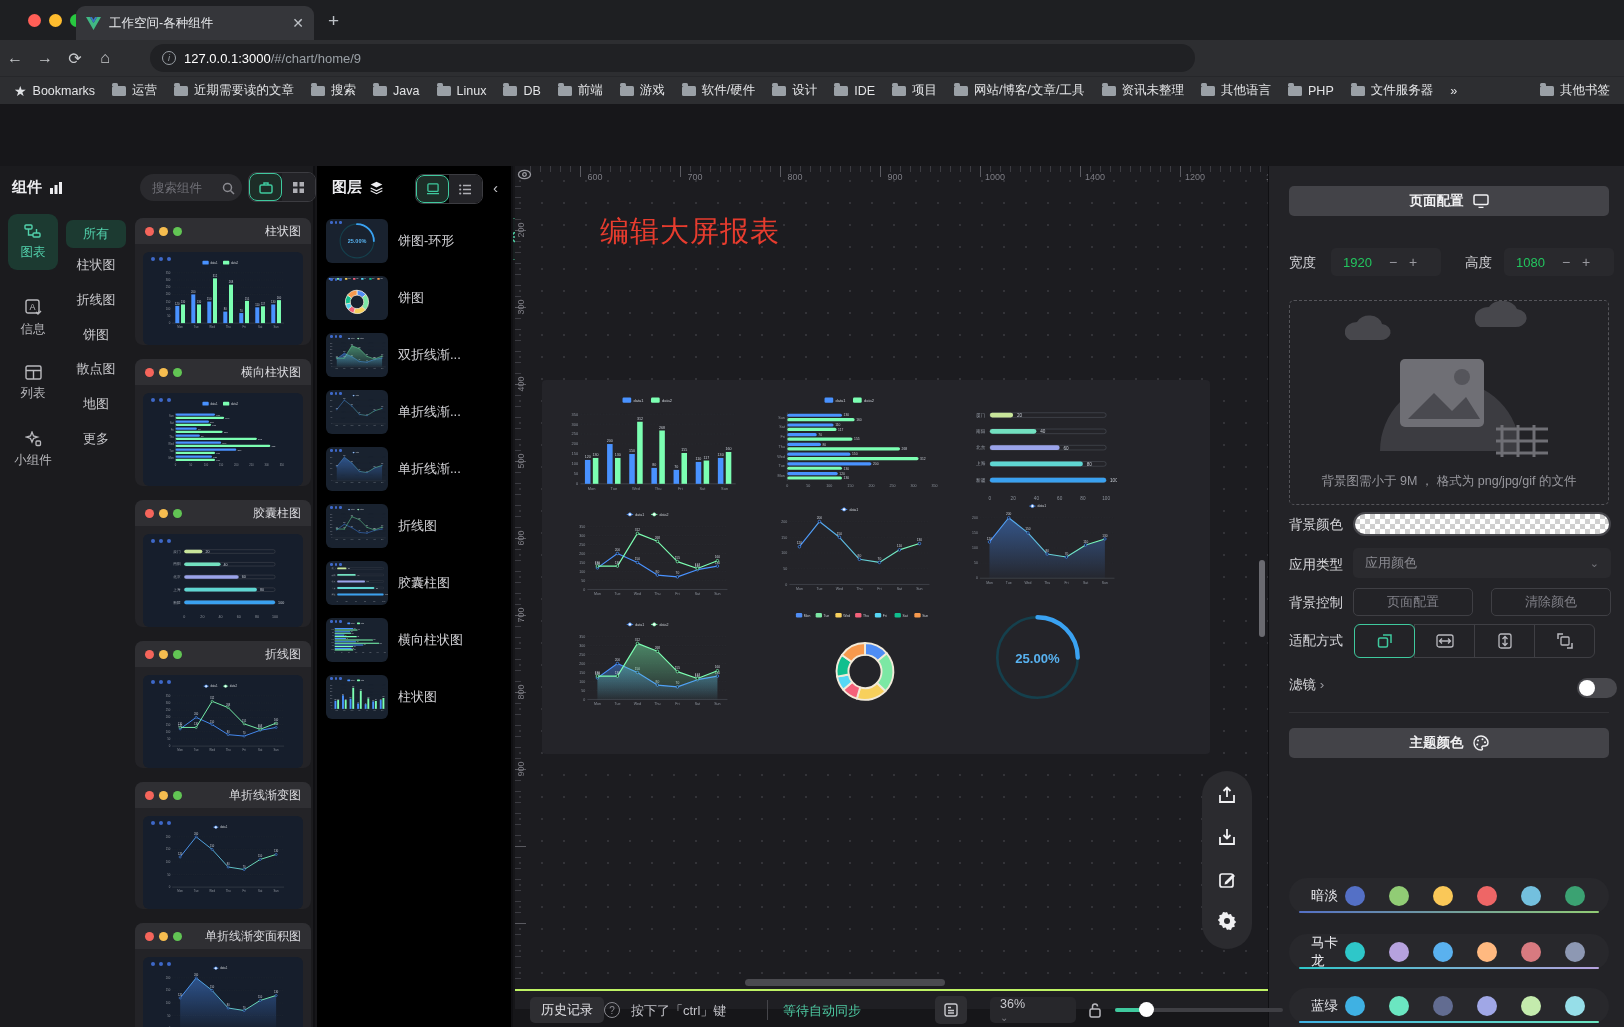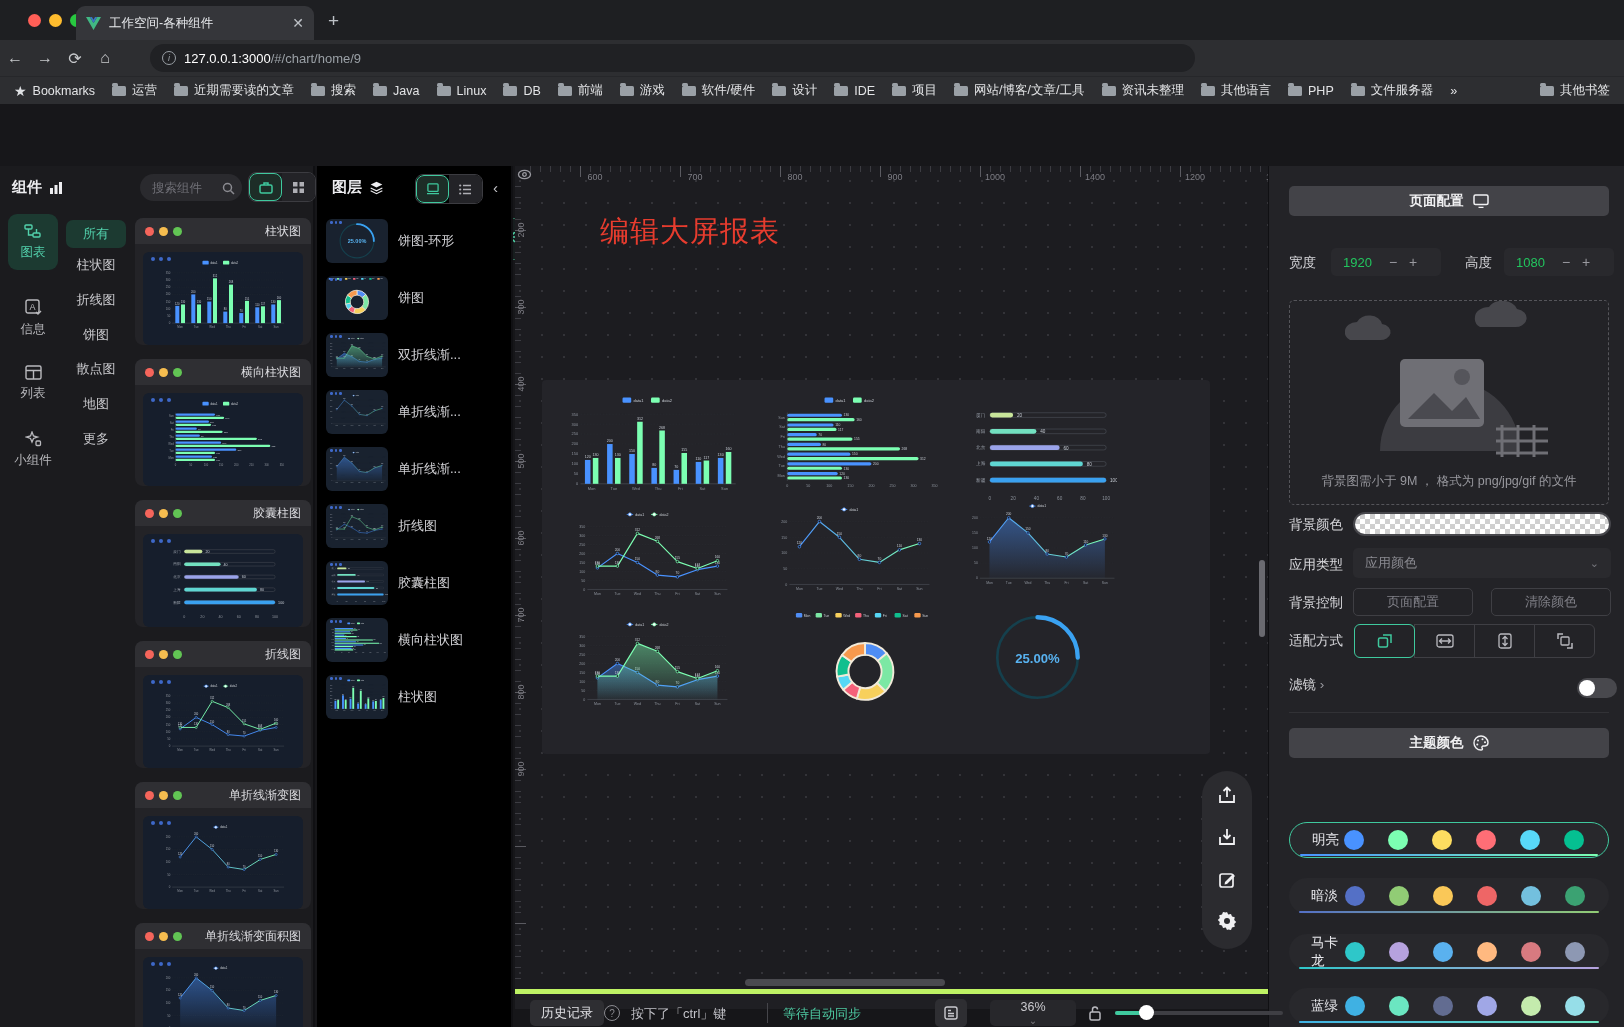--- a/index.html
+++ b/index.html
@@ -108,28 +108,28 @@
   .fitcell:last-child{border-radius:0 6px 6px 0;}
   .toggle{position:absolute;left:308px;top:512px;width:40px;height:20px;background:#48484d;border-radius:10px;}
   .toggle::before{content:'';position:absolute;left:2px;top:2px;width:16px;height:16px;background:#fff;border-radius:50%;}
   .divider{position:absolute;left:20px;top:546px;width:320px;height:1px;background:#323236;}
   .theme-row{position:absolute;left:20px;width:320px;height:36px;background:#28282c;border-radius:18px;display:flex;align-items:center;padding:0 0 0 22px;position:absolute;}
   .theme-row.sel{border:1px solid #3fc99e;}
   .theme-name{font-size:13.5px;color:#e8e8ec;width:62px;}
   .tdot{width:20px;height:20px;border-radius:50%;margin-right:24px;flex:0 0 auto;}
   .underline{position:absolute;left:10px;right:10px;bottom:1px;height:2.5px;border-radius:2px;}
   
-  .statusbar{position:absolute;left:515px;top:989px;width:753px;height:20px;background:#1f1f23;border-top:5px solid #bef264;}
+  .statusbar{position:absolute;left:515px;top:989px;width:753px;height:20px;background:#1f1f23;border-top:2px solid #bef264;}
   .hist{position:absolute;left:15px;top:6px;height:26px;background:#2e2e32;border-radius:5px;display:flex;align-items:center;padding:0 11px;font-size:13px;color:#e0e0e4;}
   .helpc{position:absolute;left:89px;top:11px;width:16px;height:16px;border:1.4px solid #8a8a90;border-radius:50%;color:#8a8a90;font-size:10px;display:flex;align-items:center;justify-content:center;}
   .keyhint{position:absolute;left:116px;top:11px;font-size:13px;color:#c2c2c8;}
   .sbdiv{position:absolute;left:252px;top:9px;width:1px;height:20px;background:#45454a;}
   .sync{position:absolute;left:268px;top:11px;font-size:13px;color:#4ec9a2;}
   .docbtn{position:absolute;left:420px;top:5px;width:32px;height:28px;background:#2e2e32;border-radius:5px;display:flex;align-items:center;justify-content:center;}
-  .zoomsel{position:absolute;left:475px;top:6px;width:86px;height:26px;background:#27272b;border-radius:5px;display:flex;align-items:center;justify-content:space-between;padding:0 10px;font-size:12.5px;color:#c9c9ce;flex-direction:column;}
+  .zoomsel{position:absolute;left:475px;top:6px;width:86px;height:26px;background:#27272b;border-radius:5px;display:flex;justify-content:space-between;padding:0 10px;font-size:12.5px;color:#c9c9ce;flex-direction:column;}
   .slider{position:absolute;left:600px;top:17px;width:168px;height:4px;background:#3f3f44;border-radius:2px;}
   .slider .fill{position:absolute;left:0;top:0;height:4px;width:30px;background:#3fc99e;border-radius:2px;}
   .slider .knob{position:absolute;left:24px;top:-6px;width:15px;height:15px;background:#fff;border-radius:50%;}
   svg text{font-family:"Liberation Sans",sans-serif;}
 </style>
 </head>
 <body>
 
 <div class="tabstrip">
   <span class="tl" style="left:28px;background:#ff5f57"></span>
@@ -1877,30 +1877,20 @@
   <div class="rp-btn" style="top:562px">
     <span>主题颜色</span>
     <svg width="16" height="16" viewBox="0 0 16 16">
         <path d="M8 1a7 7 0 100 14c1.5 0 1.8-1 1.2-1.8-.8-1-.2-2.2 1.3-2.2H12a3.5 3.5 0 003-3.5A7 7 0 008 1z" fill="none" stroke="#f0f0f2" stroke-width="1.4"></path>
         <circle cx="5" cy="5.5" r="1" fill="#f0f0f2"></circle>
         <circle cx="9.5" cy="4.3" r="1" fill="#f0f0f2"></circle>
         <circle cx="12" cy="7.3" r="1" fill="#f0f0f2"></circle>
         <circle cx="4.3" cy="9.5" r="1" fill="#f0f0f2"></circle>
       </svg>
   </div>
-  <div class="theme-row sel" style="top:656px">
-    <span class="theme-name">明亮</span>
-    <span class="tdot" style="background: rgb(73, 146, 255);"></span>
-    <span class="tdot" style="background: rgb(124, 255, 178);"></span>
-    <span class="tdot" style="background: rgb(253, 221, 96);"></span>
-    <span class="tdot" style="background: rgb(255, 110, 118);"></span>
-    <span class="tdot" style="background: rgb(88, 217, 249);"></span>
-    <span class="tdot" style="background: rgb(5, 192, 145);"></span>
-    <span class="underline" style="background: linear-gradient(90deg, rgb(73, 146, 255), rgb(124, 255, 178));"></span>
-  </div>
   <div class="theme-row" style="top:768px">
     <span class="theme-name">马卡龙</span>
     <span class="tdot" style="background: rgb(46, 199, 201);"></span>
     <span class="tdot" style="background: rgb(182, 162, 222);"></span>
     <span class="tdot" style="background: rgb(90, 177, 239);"></span>
     <span class="tdot" style="background: rgb(255, 185, 128);"></span>
     <span class="tdot" style="background: rgb(216, 122, 128);"></span>
     <span class="tdot" style="background: rgb(141, 152, 179);"></span>
     <span class="underline" style="background: linear-gradient(90deg, rgb(46, 199, 201), rgb(182, 162, 222));"></span>
   </div>

